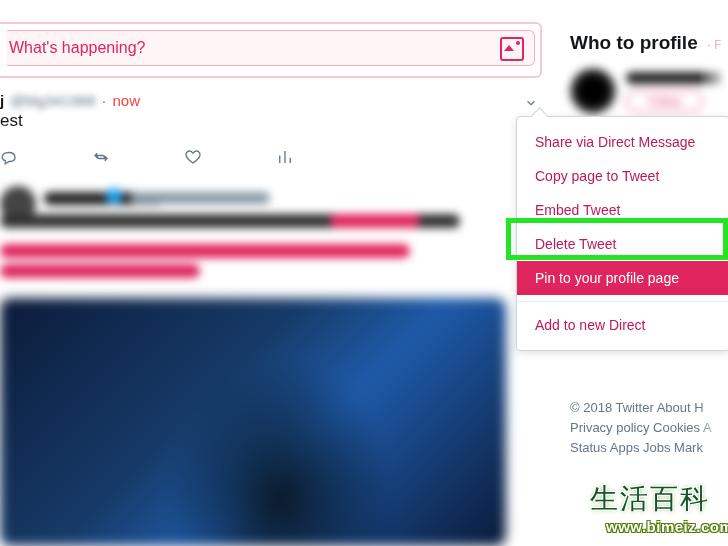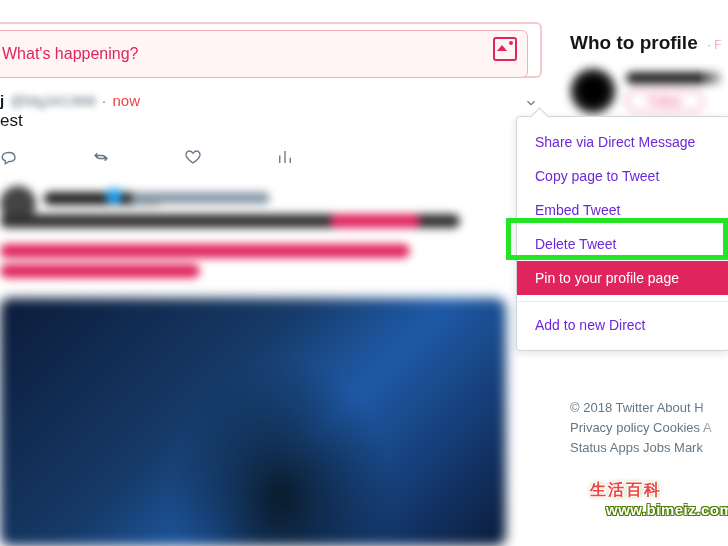--- a/index.html
+++ b/index.html
@@ -35,23 +35,23 @@
     top: 22px;
     width: 540px;
     height: 52px;
     border: 2px solid #f6c9ce;
     border-left: none;
     border-radius: 0 6px 6px 0;
     background: #fff;
   }
   .compose-inner {
     position: absolute;
-    left: 0;
+    left: 7px;
     top: 6px;
-    height: 48px;
+    height: 36px;
     width: 528px;
     border: 1px solid #f4b1b9;
     border-left: none;
     border-radius: 0 6px 6px 0;
     display: flex;
     align-items: center;
     padding-left: 2px;
     box-sizing: border-box;
     background: #fff5f6;
   }
@@ -260,21 +260,21 @@
     width: 12px;
     height: 12px;
     background: #fff;
     border-left: 1px solid #cfd6dd;
     border-top: 1px solid #cfd6dd;
     transform: rotate(45deg);
   }
   .menu-item {
     padding: 9px 18px;
     font-size: 14px;
-    color: #6d28d9;
+    color: #be185d;
     white-space: nowrap;
     overflow: hidden;
   }
   .menu-sep {
     height: 1px;
     background: #e6ecf0;
     margin: 6px 0;
   }
   .menu-item.highlight {
     background: #e0245e;
@@ -298,24 +298,24 @@
   .watermark {
     position: absolute;
     left: 590px;
     top: 480px;
     width: 138px;
     height: 66px;
     z-index: 50;
     font-family: "SimSun", serif;
   }
   .wm-chars {
-    font-size: 16px;
-    font-weight: 700;
+    font-size: 28px;
+    font-weight: 400;
     letter-spacing: 2px;
-    color: #ef4444;
+    color: #14532d;
     text-shadow: -1px -1px 0 #fff, 1px -1px 0 #fff, -1px 1px 0 #fff, 1px 1px 0 #fff, 0 0 4px #7a3;
   }
   .wm-url {
     font-family: Arial, sans-serif;
     font-weight: 700;
     font-size: 15px;
     color: #fff;
     text-shadow: -1px -1px 0 #4a7a00, 1px -1px 0 #4a7a00, -1px 1px 0 #4a7a00, 1px 1px 0 #4a7a00;
     letter-spacing: 0.5px;
     margin-left: 16px;

